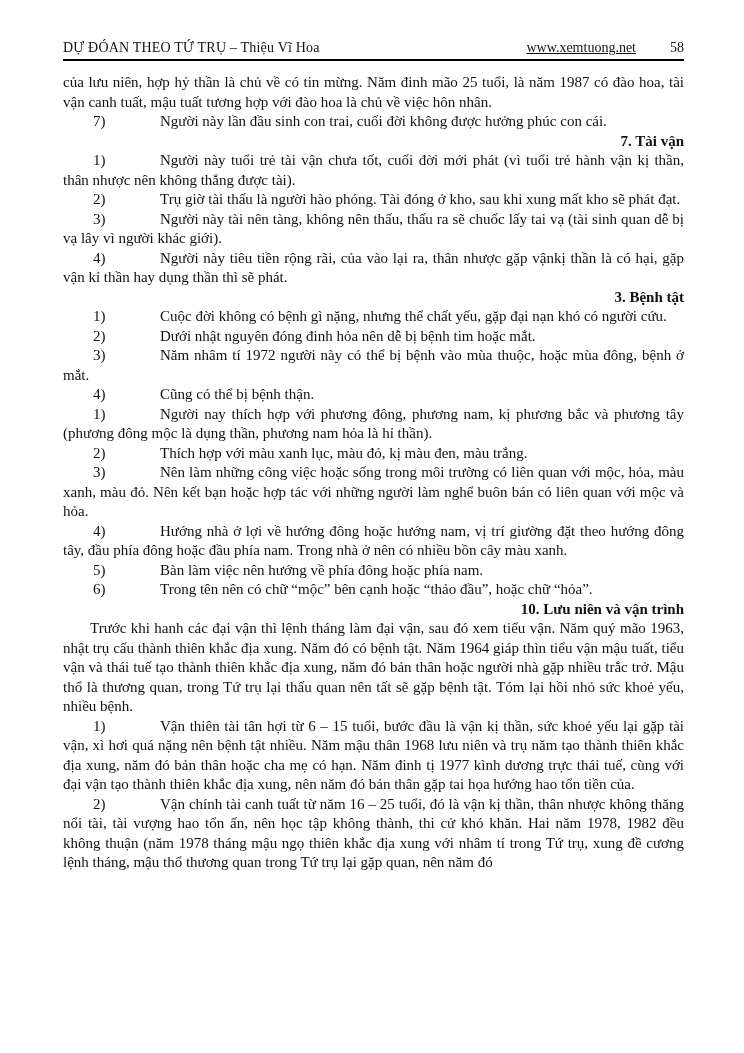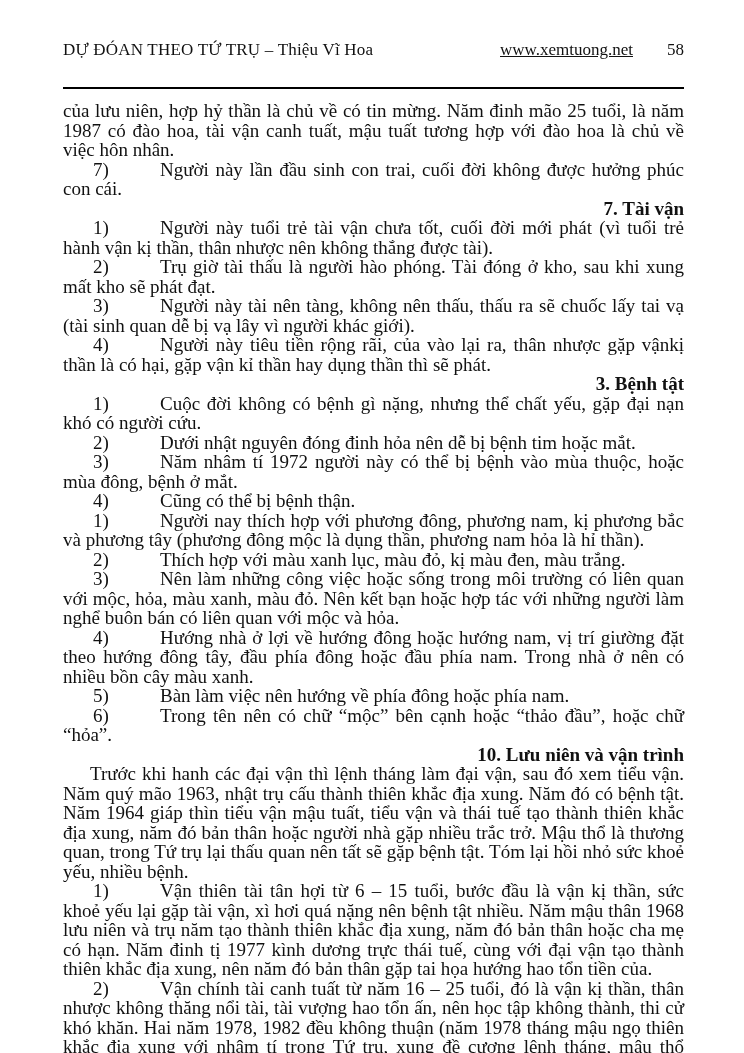--- a/index.html
+++ b/index.html
@@ -11,30 +11,30 @@
     background: #ffffff;
     color: #111111;
     font-family: "Liberation Serif", "DejaVu Serif", serif;
     padding: 40px 60px 0 63px;
     overflow: hidden;
   }
   .hdr {
     display: flex;
     align-items: center;
     border-bottom: 2px solid #000000;
-    padding-bottom: 27px;
-    font-size: 17px;
+    padding-bottom: 3px;
+    font-size: 14px;
     white-space: nowrap;
   }
   .hdr .title { flex: 1 1 auto; letter-spacing: 0.2px; }
   .hdr .site { text-decoration: underline; }
   .hdr .pagenum { margin-left: 34px; }
   .body-text {
     padding-top: 12px;
-    font-size: 19px;
+    font-size: 15px;
     line-height: 19.5px;
     text-align: justify;
   }
   .body-text p { margin: 0; }
   p.heading { font-weight: bold; margin-left: 33px; text-align: right; }
   p.para.indent { text-indent: 27px; }
   p.item .num {
     display: inline-block;
     margin-left: 30px;
     width: 67px;

